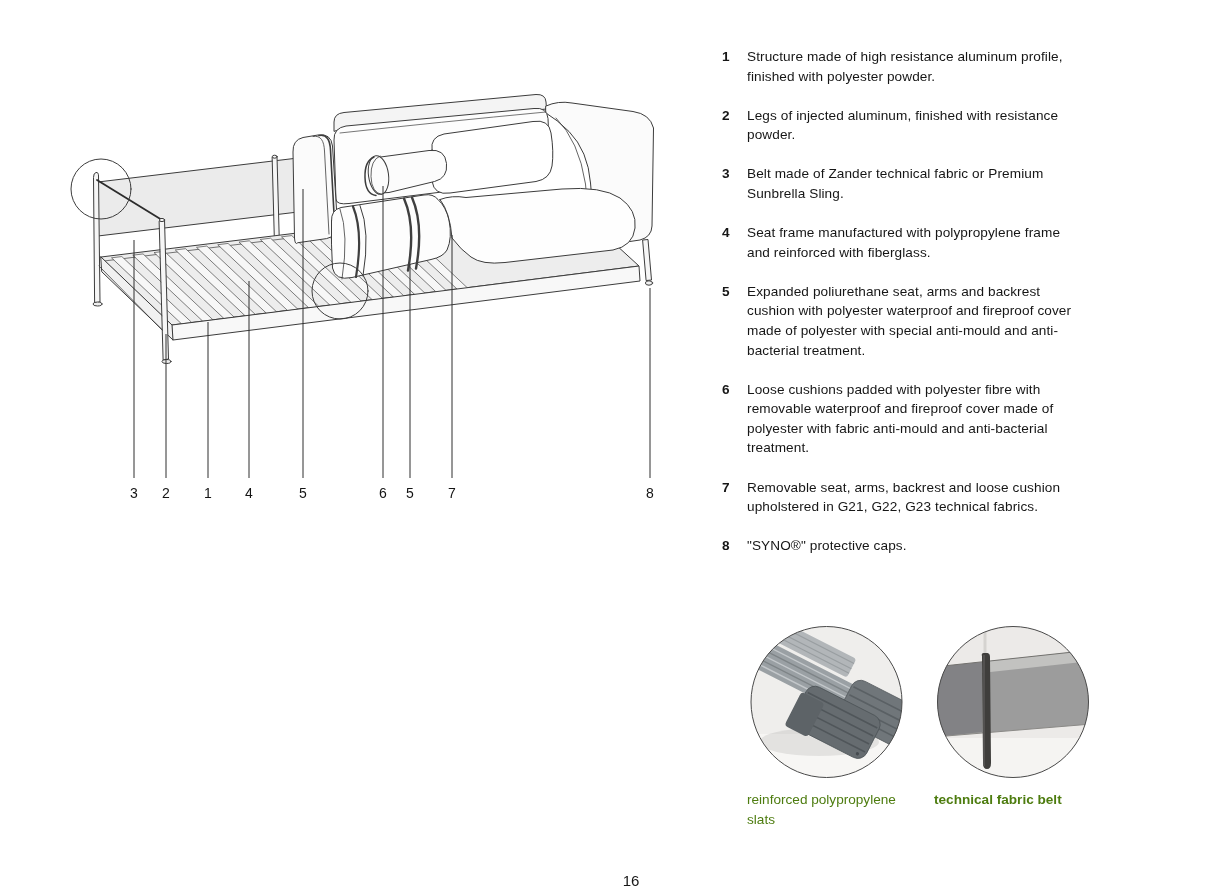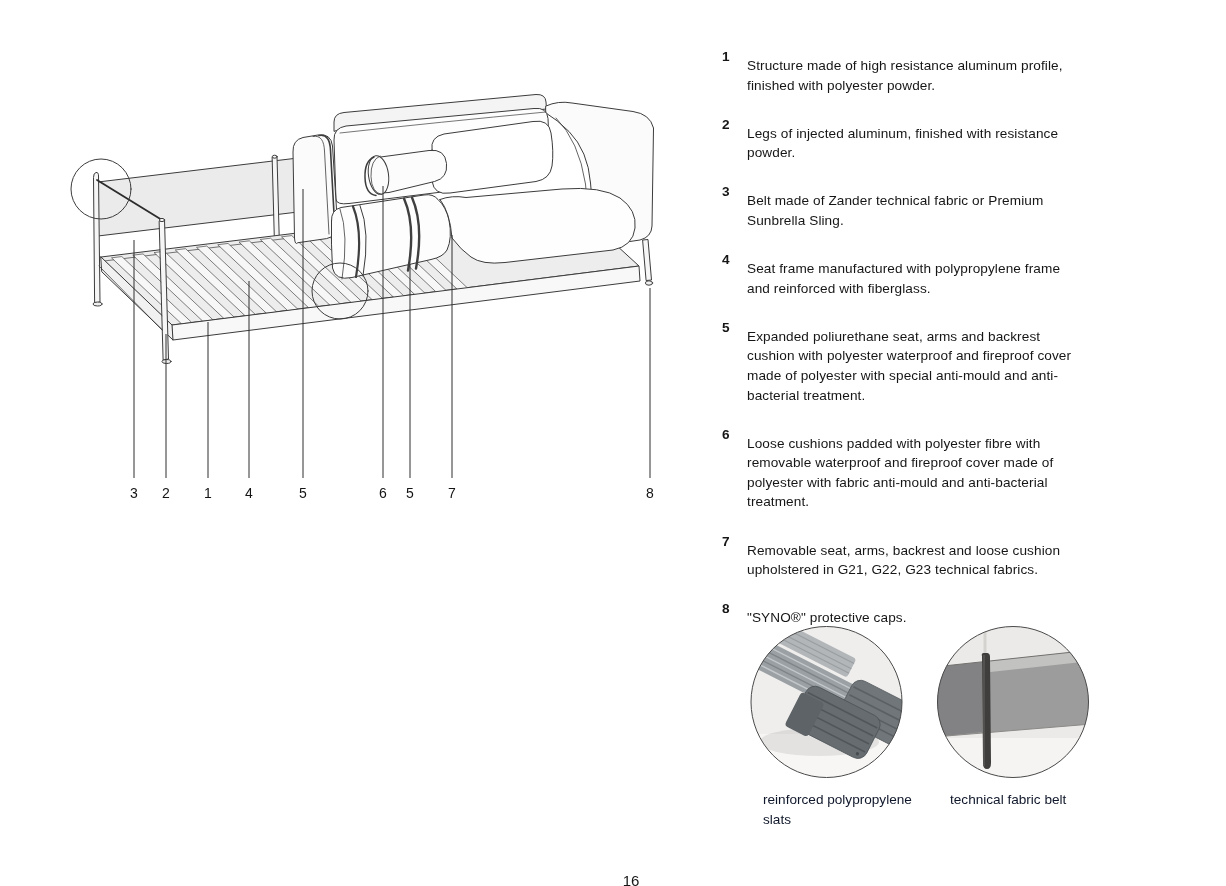--- a/index.html
+++ b/index.html
@@ -11,26 +11,26 @@
   
   .sofa-figure{position:absolute;left:0;top:0;width:700px;height:520px;}
   .sofa-figure svg{display:block;}
   .leader{stroke:#2e2e2e;stroke-width:1;}
   .callout-num{font-family:"Liberation Sans","DejaVu Sans",sans-serif;
     font-size:14px;font-weight:400;fill:#141414;text-anchor:middle;}
   
   .spec-list{position:absolute;left:722px;top:47px;width:366px;}
   .spec-item{display:flex;margin:0 0 19.5px 0;font-size:13.6px;line-height:19.6px;}
   .spec-num{flex:0 0 25px;width:25px;font-weight:700;}
-  .spec-text{width:334px;letter-spacing:0.1px;margin-top:9px;}
+  .spec-text{width:334px;letter-spacing:0.1px;}
   
   .details-figure{position:absolute;left:730px;top:612px;width:380px;height:186px;}
-  .detail-caption{position:absolute;font-size:13.6px;line-height:19.8px;color:#0f172a;margin-left:16px;}
+  .detail-caption{position:absolute;font-size:13.6px;line-height:19.8px;color:#4d7c0f;}
   .caption-left{left:747px;top:790px;width:152px;}
-  .caption-right{left:934px;top:790px;width:175px;}
+  .caption-right{left:934px;top:790px;width:175px;font-weight:bold;}
   
   .page-number{position:absolute;left:561px;top:872px;width:140px;text-align:center;
     font-size:15px;font-weight:500;}
 </style>
 </head>
 <body>
 
 <div class="sofa-figure">
   <svg width="700" height="520" viewBox="0 0 700 520">
     <g stroke="#3c3c3c" stroke-width="1" fill="none" stroke-linejoin="round" stroke-linecap="round">

